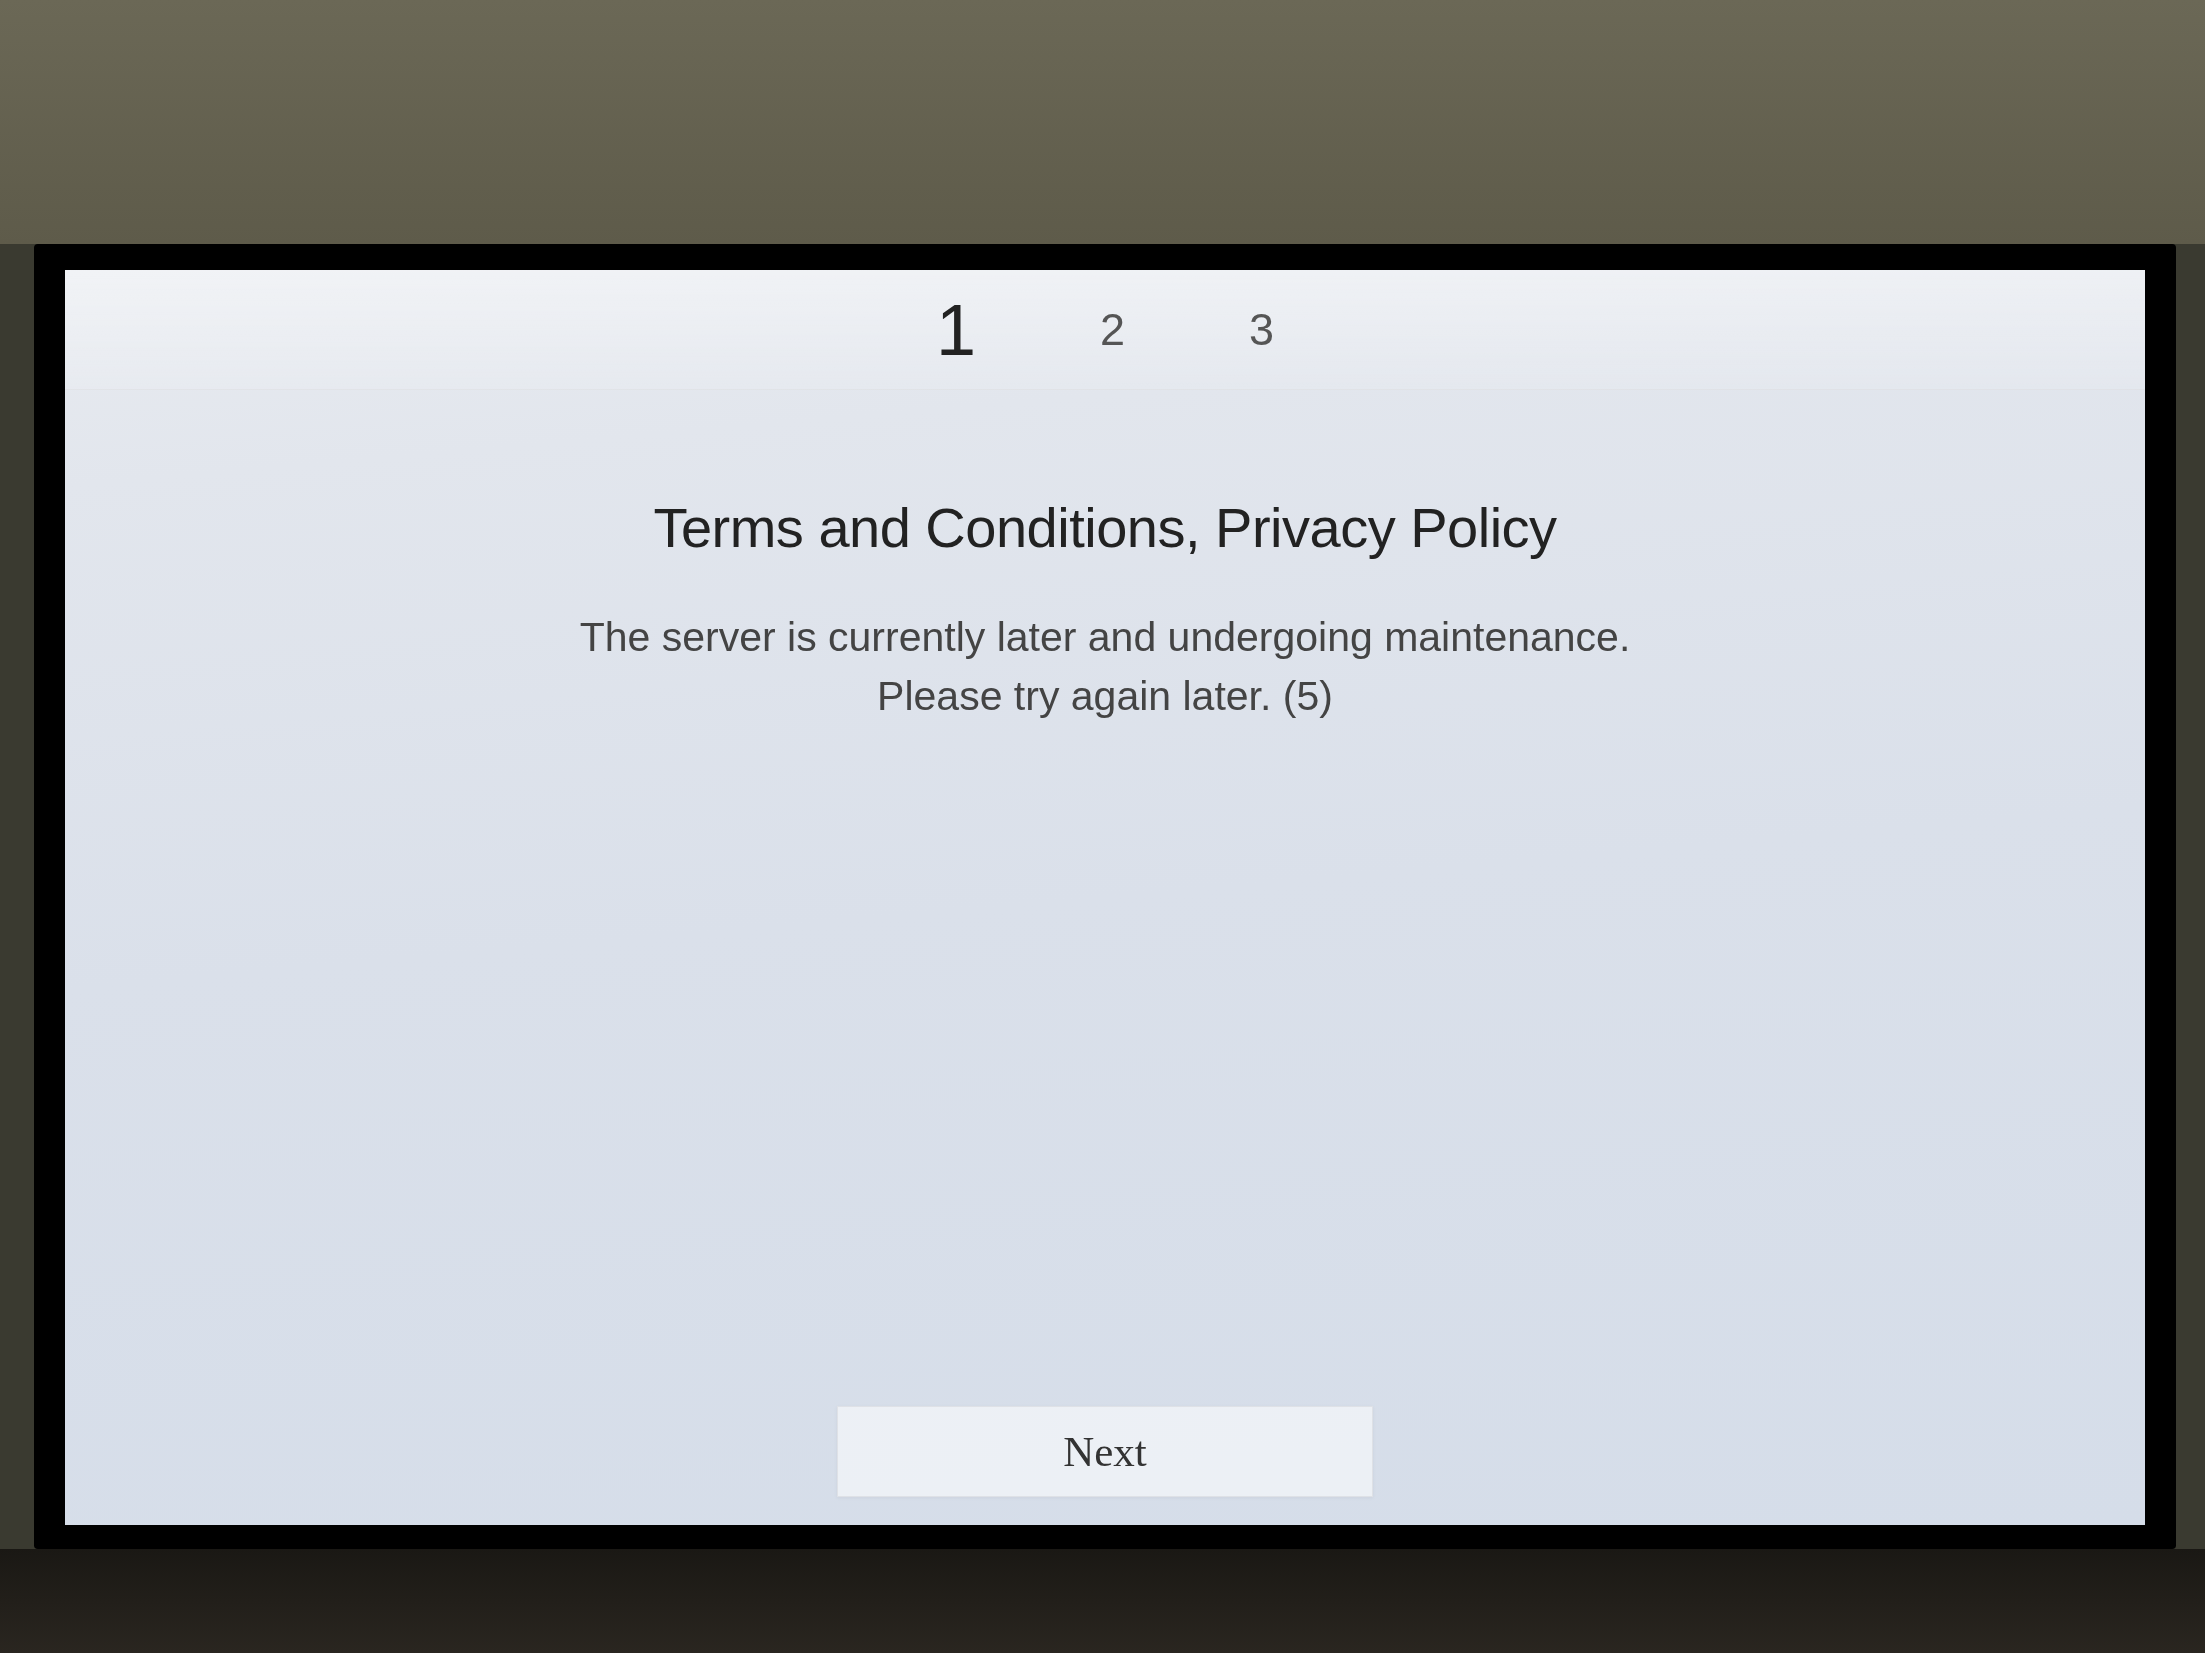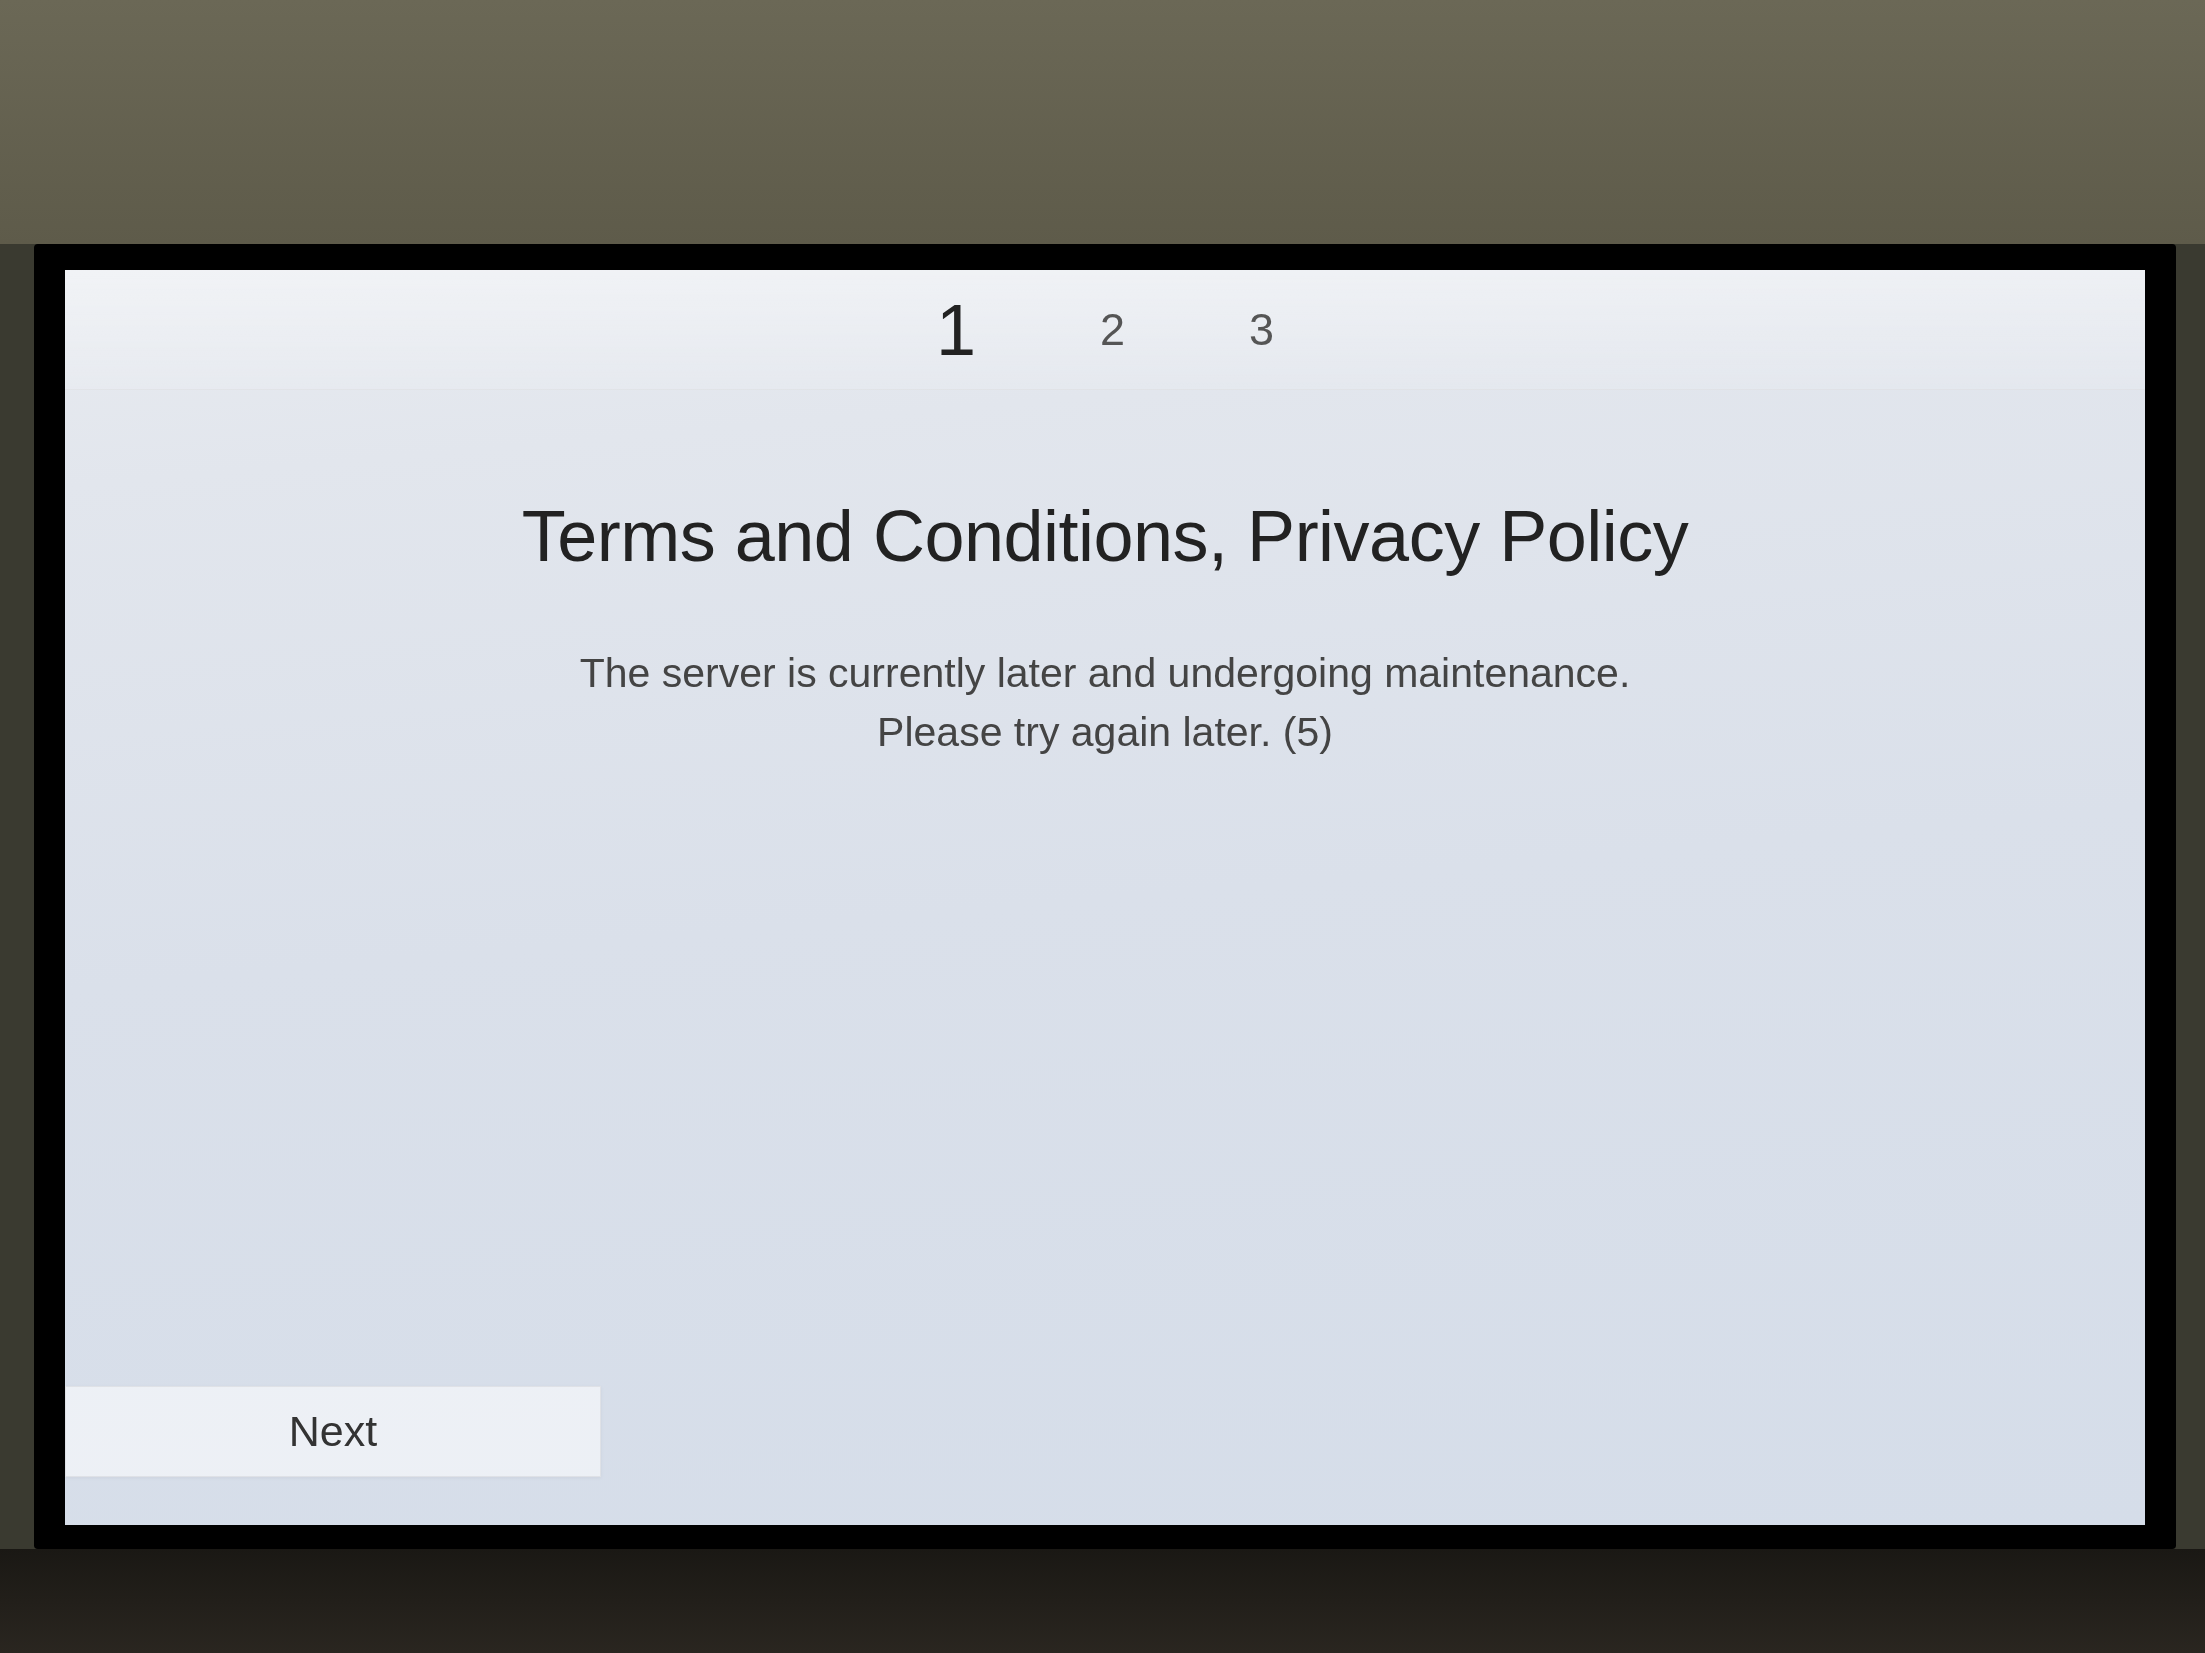--- a/index.html
+++ b/index.html
@@ -57,37 +57,39 @@
     }
     .content {
       flex: 1;
       width: 100%;
       display: flex;
       flex-direction: column;
       align-items: center;
       padding-top: 105px;
     }
     .title {
-      font-size: 72px;
+      font-size: 56px;
       font-weight: 400;
       color: #222;
       letter-spacing: -0.5px;
-      margin-bottom: 67px;
+      margin-bottom: 48px;
     }
     .message {
       font-size: 41px;
       font-weight: 300;
       color: #444;
       text-align: center;
       line-height: 1.45;
     }
     .footer {
       width: 100%;
       display: flex;
-      padding-bottom: 48px;
+      justify-content: center;
+      padding-bottom: 28px;
+      font-family: Liberation Serif, serif;
     }
     .next-button {
       width: 536px;
       height: 91px;
       background: rgba(255,255,255,0.55);
       border: 0.5px solid rgba(0,0,0,0.06);
       display: flex;
       align-items: center;
       justify-content: center;
       font-size: 43px;

